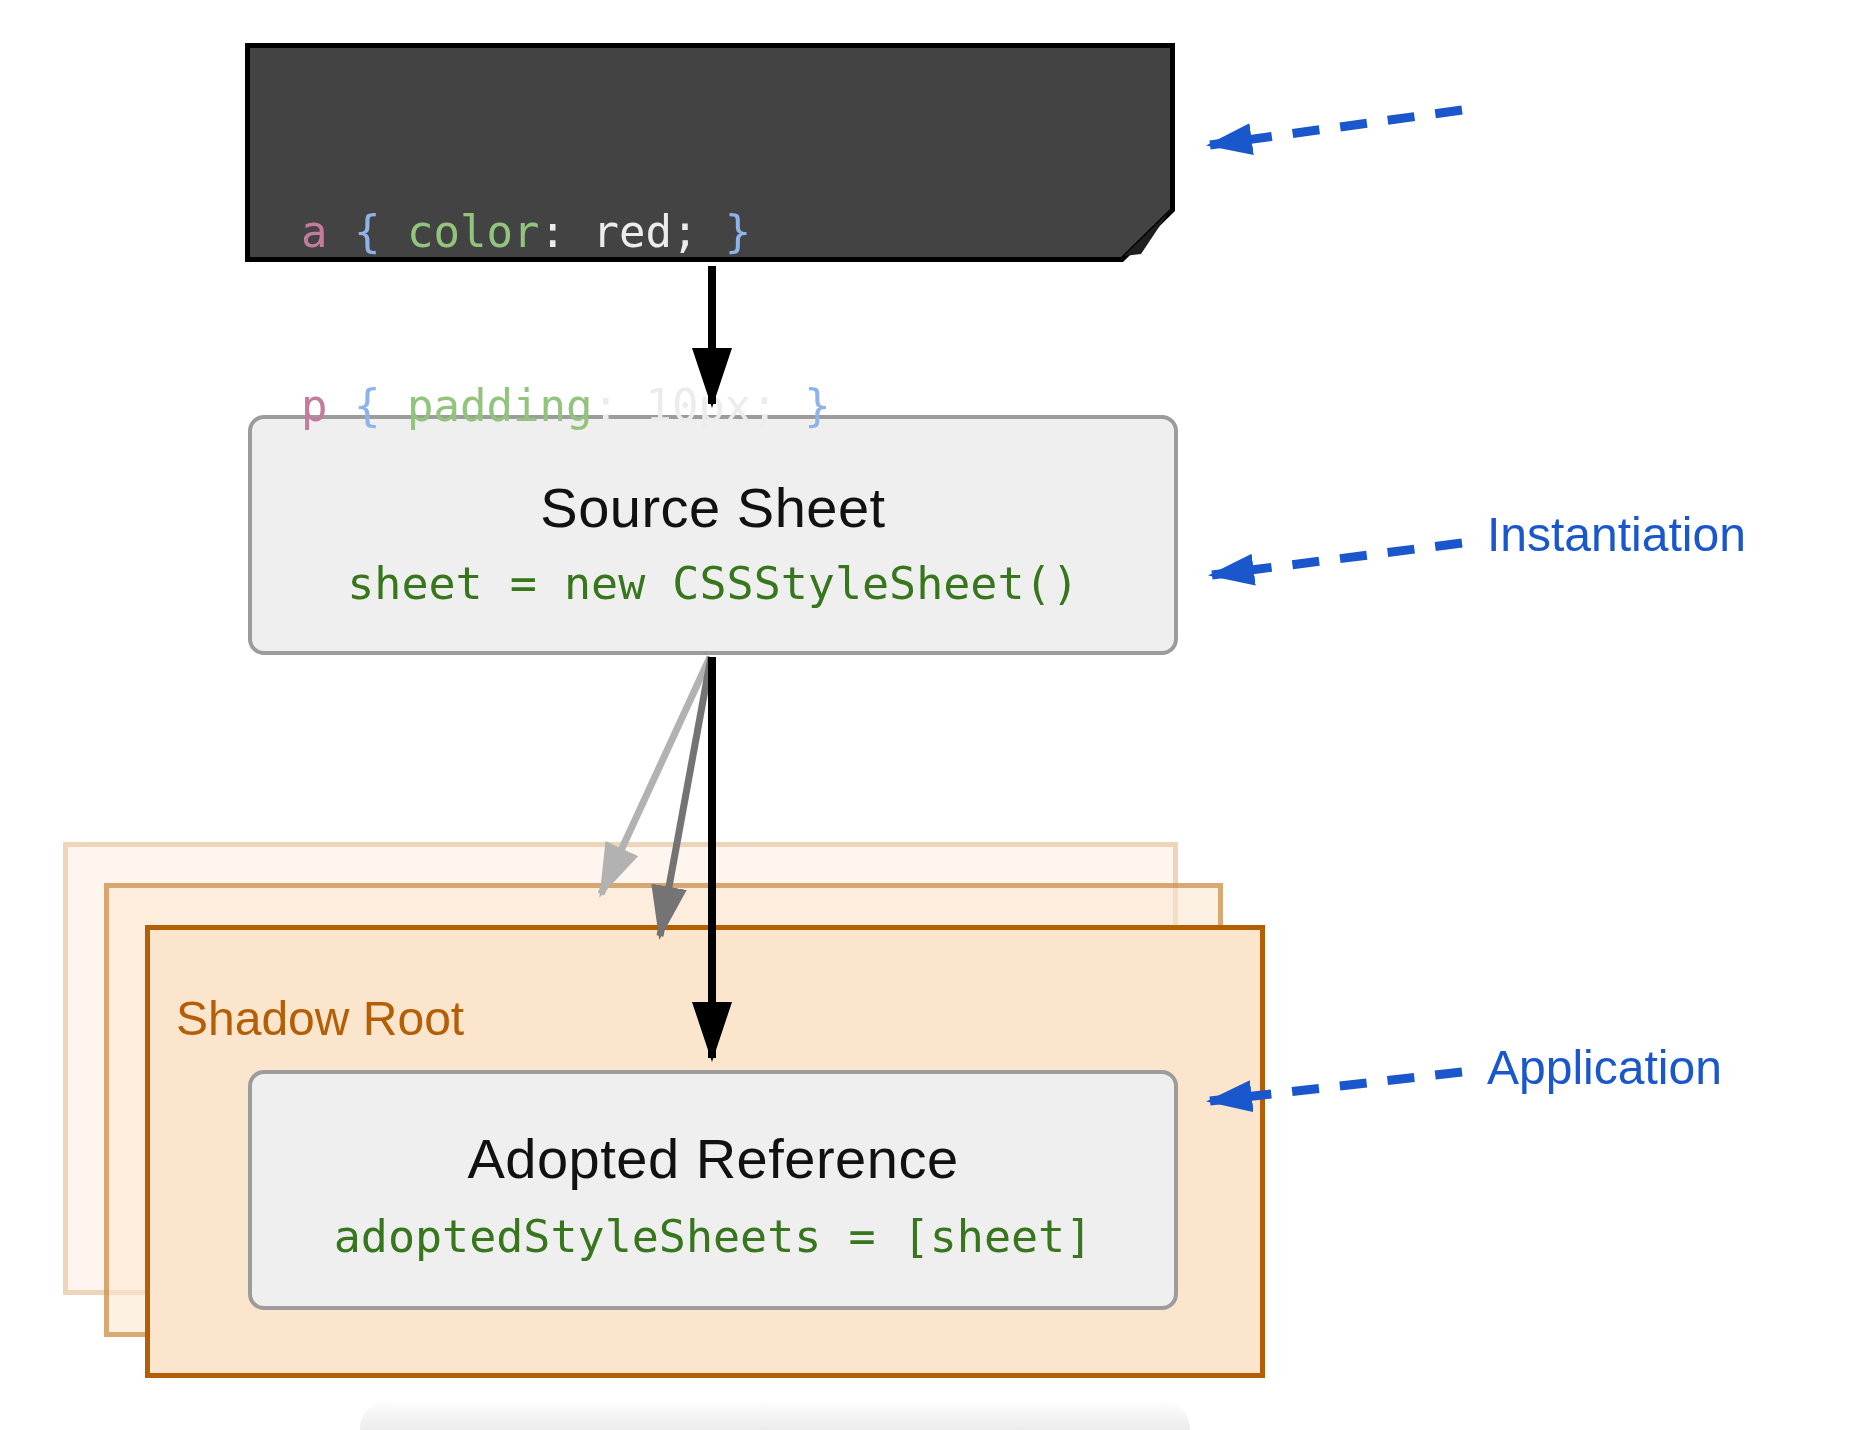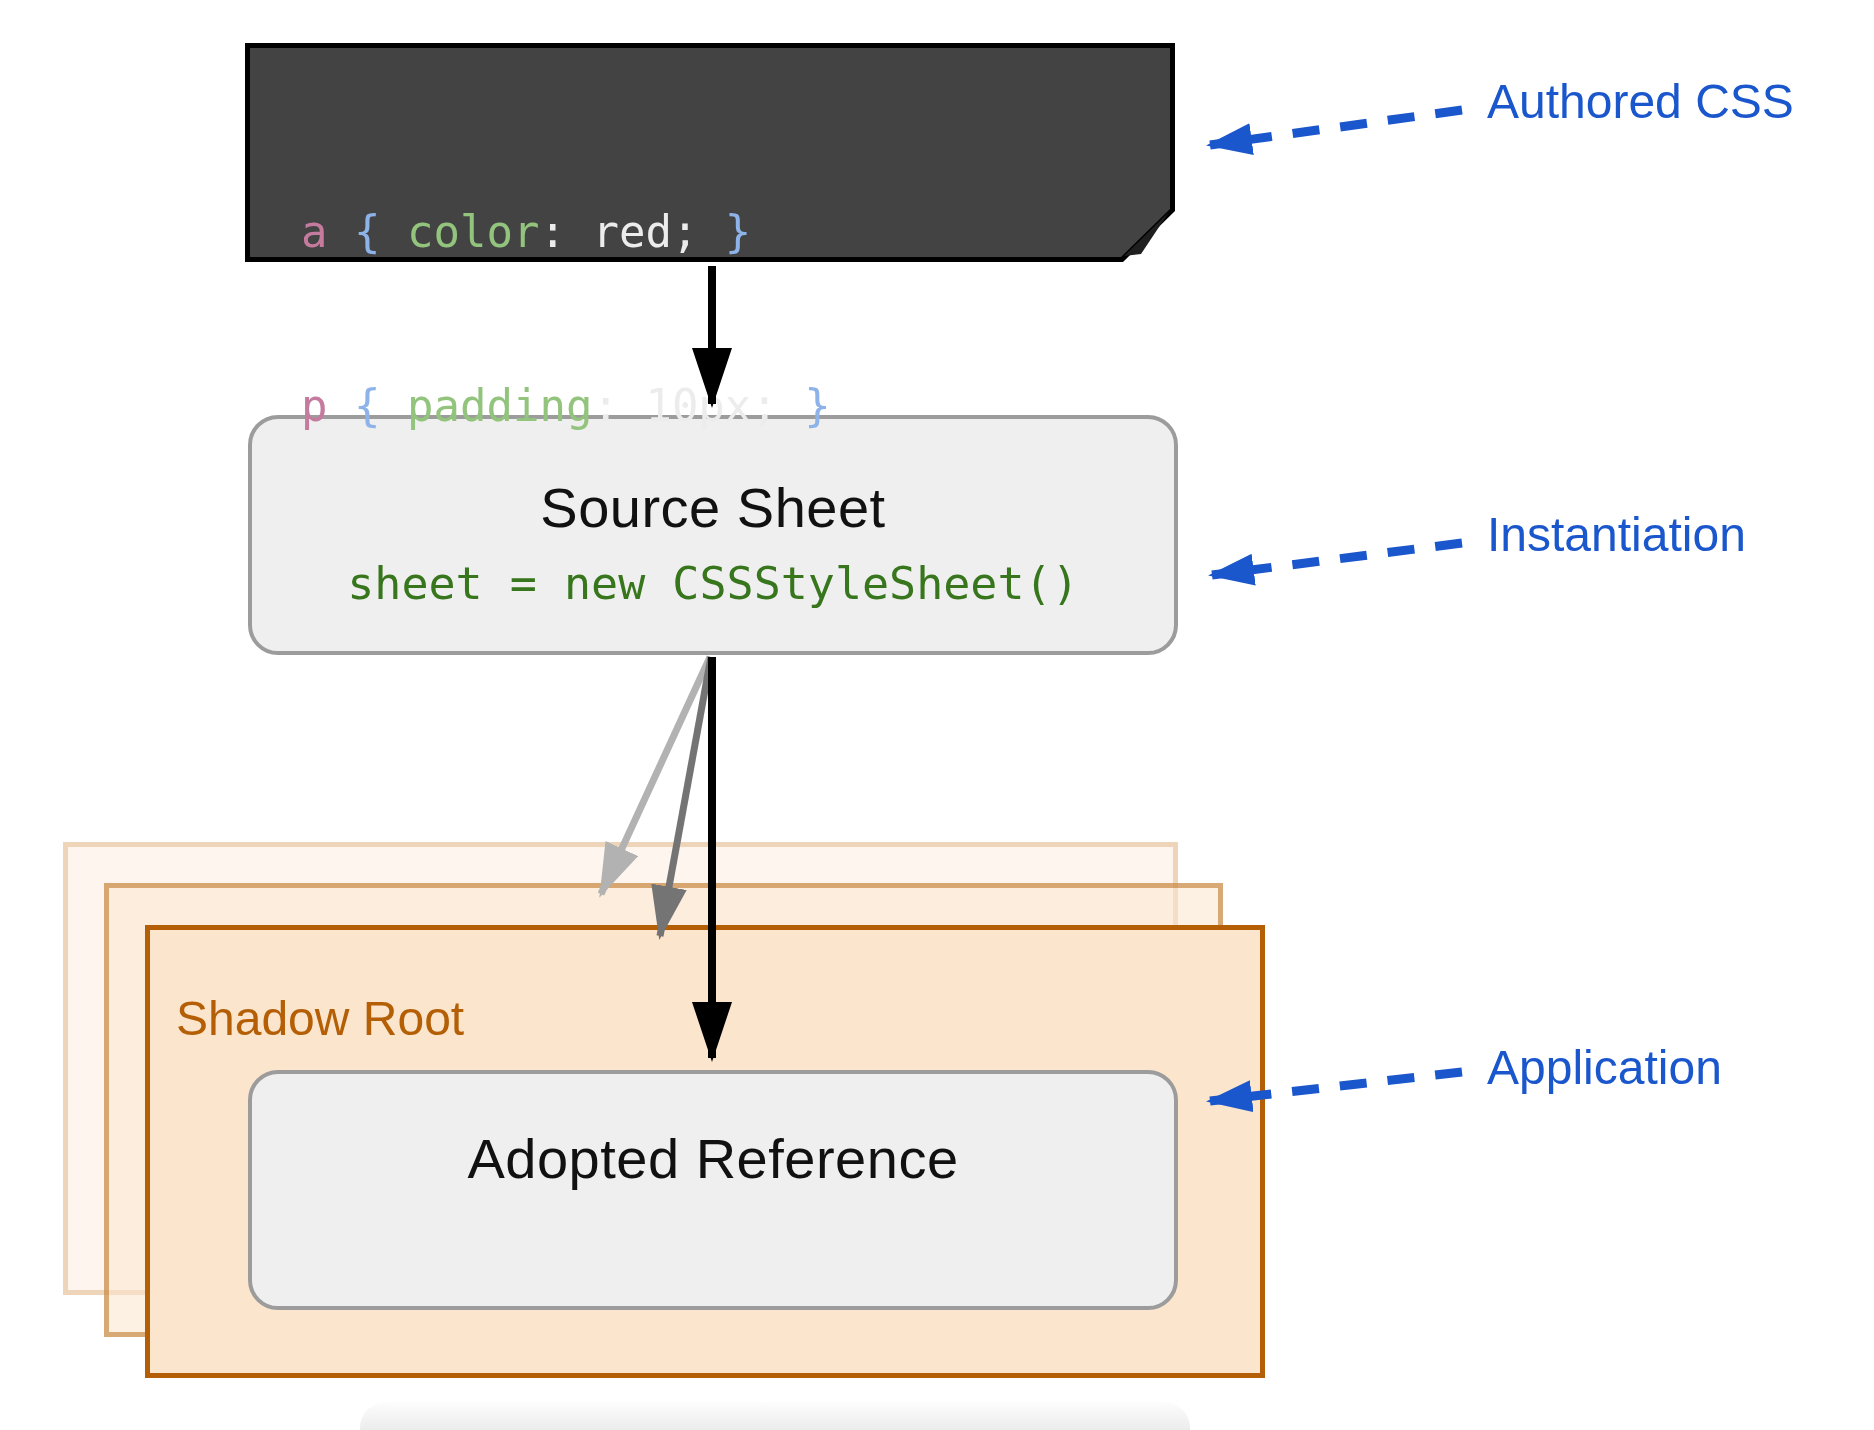--- a/index.html
+++ b/index.html
@@ -25,21 +25,21 @@
   .tok-brace    { color: #8db3e8; }
   .tok-property { color: #93c47d; }
   .tok-value    { color: #ececec; }
 
   
   .panel {
     position: absolute;
     width: 922px; height: 232px;
     background: #efefef;
     border: 4px solid #9c9c9c;
-    border-radius: 30px;
+    border-radius: 16px;
     text-align: center;
   }
   .panel-title {
     position: absolute; left: 0; width: 100%;
     font-size: 56px; color: #111111; letter-spacing: 0.5px;
   }
   .panel-code {
     position: absolute; left: 0; width: 100%;
     font-family: "DejaVu Sans Mono", monospace;
     font-size: 45px; color: #38761d; white-space: pre;
@@ -105,34 +105,34 @@
     <div id="shadow-root-label">Shadow Root</div>
   </div>
 
   <div id="source-sheet-box" class="panel">
     <div class="panel-title">Source Sheet</div>
     <div class="panel-code">sheet = new CSSStyleSheet()</div>
   </div>
 
   <div id="adopted-reference-box" class="panel">
     <div class="panel-title">Adopted Reference</div>
+    <div class="panel-code">adoptedStyleSheets = [sheet]</div>
   </div>
 
   <div id="code-card" class="abs">
     <svg width="930" height="219" viewBox="0 0 930 219">
       <polygon points="2.5,2.5 927.5,2.5 927.5,167 877,216.5 2.5,216.5" fill="#434343" stroke="#000000" stroke-width="5"></polygon>
       <polygon points="879,213 924,169 896,211" fill="#1f1f1f"></polygon>
     </svg>
     <div class="code-lines">
       <div class="code-line"><span class="tok-selector">a </span><span class="tok-brace">{ </span><span class="tok-property">color</span><span class="tok-value">: red; </span><span class="tok-brace">}</span></div>
       <div class="code-line"><span class="tok-selector">p </span><span class="tok-brace">{ </span><span class="tok-property">padding</span><span class="tok-value">: 10px; </span><span class="tok-brace">}</span></div>
     </div>
   </div>
 
-  <div id="annotation-authored-css" class="annotation">Authored CSS</div>
   <div id="annotation-instantiation" class="annotation">Instantiation</div>
   <div id="annotation-application" class="annotation">Application</div>
 
   <svg id="arrows-layer" class="abs" width="1874" height="1430" viewBox="0 0 1874 1430">
     <defs>
       <marker id="head-black" markerUnits="userSpaceOnUse" markerWidth="60" markerHeight="40" refX="56" refY="20" orient="auto">
         <path d="M0,0 L60,20 L0,40 Z" fill="#000000"></path>
       </marker>
       <marker id="head-gray-light" markerUnits="userSpaceOnUse" markerWidth="54" markerHeight="36" refX="50" refY="18" orient="auto">
         <path d="M0,0 L54,18 L0,36 Z" fill="#b2b2b2"></path>

